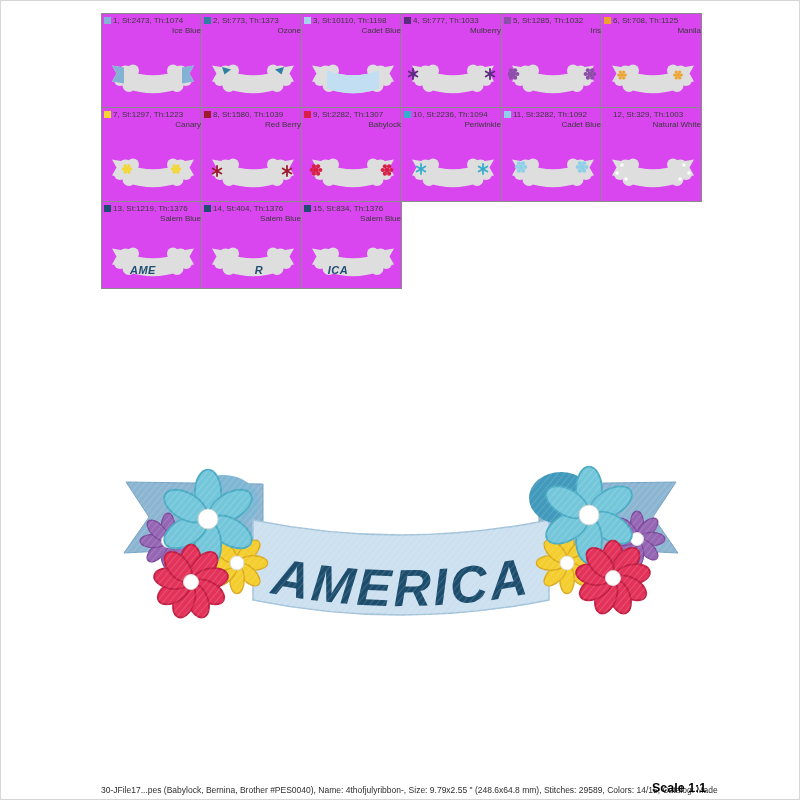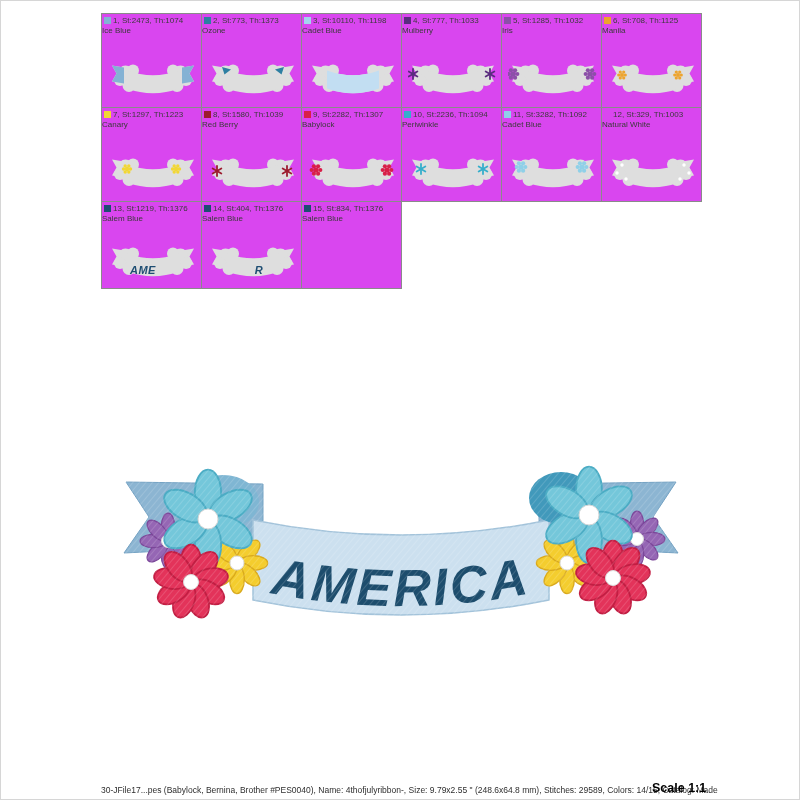--- a/index.html
+++ b/index.html
@@ -16,21 +16,21 @@
     border-left:1px solid #8a8a8a;border-top:1px solid #8a8a8a;}
   .grid-row{display:flex;}
   .cell{
     position:relative;width:100px;height:94px;box-sizing:border-box;
     border-right:1px solid #8a8a8a;border-bottom:1px solid #8a8a8a;
     background:#d946ef;
   }
   .grid-row.row3 .cell{height:87px;}
   .cell-head{padding:2px 1px 0 2px;font-size:8px;line-height:10px;color:#3a3a3a;white-space:nowrap;}
   .swatch{display:inline-block;width:7px;height:7px;margin-right:2px;vertical-align:-1px;}
-  .cell-name{text-align:left;font-size:8px;line-height:9px;color:#3a3a3a;}
+  .cell-name{text-align:right;font-size:8px;line-height:9px;color:#3a3a3a;}
   .mini{position:absolute;left:6px;bottom:3px;width:90px;height:60px;}
   .grid-row.row3 .mini{bottom:1px;}
   .design{position:absolute;left:115px;top:462px;width:575px;height:165px;}
   .footer{position:absolute;left:0;top:764px;width:800px;height:16px;margin-top:16px;}
   .footer-info{
     position:absolute;left:100px;top:4px;font-size:8.5px;color:#2e2e2e;white-space:nowrap;
   }
   .scale-label{
     position:absolute;left:651px;top:0px;font-size:12.5px;font-weight:bold;color:#000000;
   }
@@ -394,20 +394,34 @@
     <circle cx="69" cy="41.5" r="6.5" fill="#dedede"></circle>
               <circle cx="65" cy="26.5" r="6" fill="#dedede"></circle>
     <path d="M19,26.5 Q45,36 71,26.5 L71,44.5 Q45,54 19,44.5 Z" fill="#dedede"></path>
     <text x="51" y="47" text-anchor="middle" font-size="11" font-weight="bold" font-style="italic" letter-spacing="0.5" fill="#1E4D72" font-family="Liberation Sans, sans-serif">R</text>
   </svg></div>
     </div>
 
     <div class="cell">
       <div class="cell-head"><span class="swatch" style="background: rgb(30, 77, 114);"></span><span class="meta-text">15, St:834, Th:1376</span></div>
       <div class="cell-name">Salem Blue</div>
+      <div class="mini"><svg width="90" height="60" viewBox="0 0 90 60">
+    <path d="M16,23.5 L4,21.5 L8.5,29.5 L4,37.5 L16,39.5 Z" fill="#dedede"></path>
+    <path d="M74,23.5 L86,21.5 L81.5,29.5 L86,37.5 L74,39.5 Z" fill="#dedede"></path>
+    <circle cx="17.5" cy="29" r="7.5" fill="#dedede"></circle>
+              <circle cx="12" cy="36" r="6" fill="#dedede"></circle>
+    <circle cx="21" cy="41.5" r="6.5" fill="#dedede"></circle>
+              <circle cx="25" cy="26.5" r="6" fill="#dedede"></circle>
+    <circle cx="72.5" cy="29" r="7.5" fill="#dedede"></circle>
+              <circle cx="78" cy="36" r="6" fill="#dedede"></circle>
+    <circle cx="69" cy="41.5" r="6.5" fill="#dedede"></circle>
+              <circle cx="65" cy="26.5" r="6" fill="#dedede"></circle>
+    <path d="M19,26.5 Q45,36 71,26.5 L71,44.5 Q45,54 19,44.5 Z" fill="#dedede"></path>
+    <text x="30" y="47" text-anchor="middle" font-size="11" font-weight="bold" font-style="italic" letter-spacing="0.5" fill="#1E4D72" font-family="Liberation Sans, sans-serif">ICA</text>
+  </svg></div>
     </div>
   </div>
   </div>
 
   <div class="design">
     <svg width="575" height="165" viewBox="115 462 575 165">
       <defs>
         <pattern id="hatch" width="5" height="5" patternUnits="userSpaceOnUse" patternTransform="rotate(40)">
           <line x1="0" y1="0" x2="0" y2="5" stroke="#ffffff" stroke-width="1.3" opacity="0.22"></line>
         </pattern>

